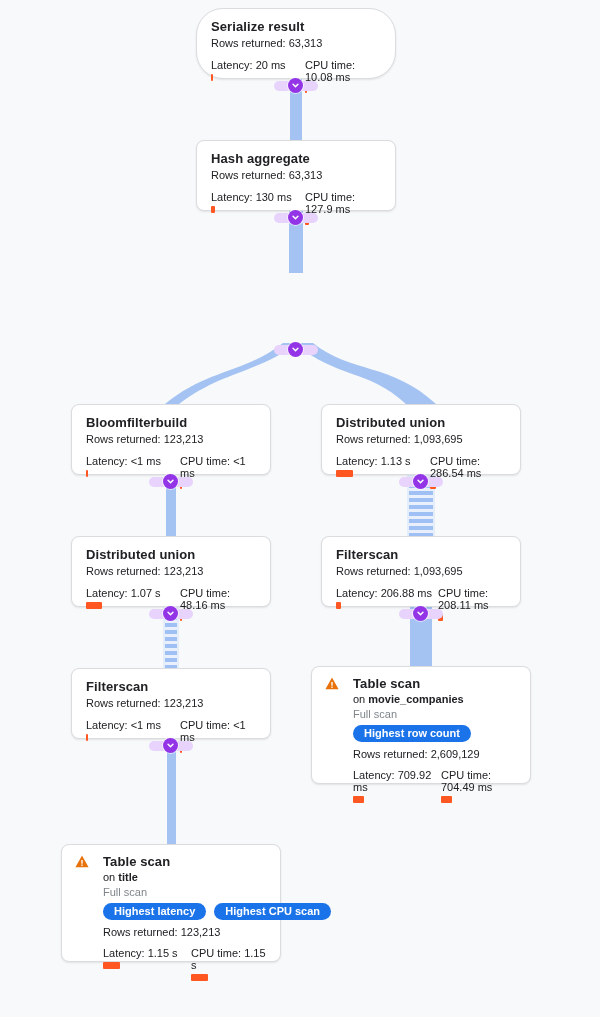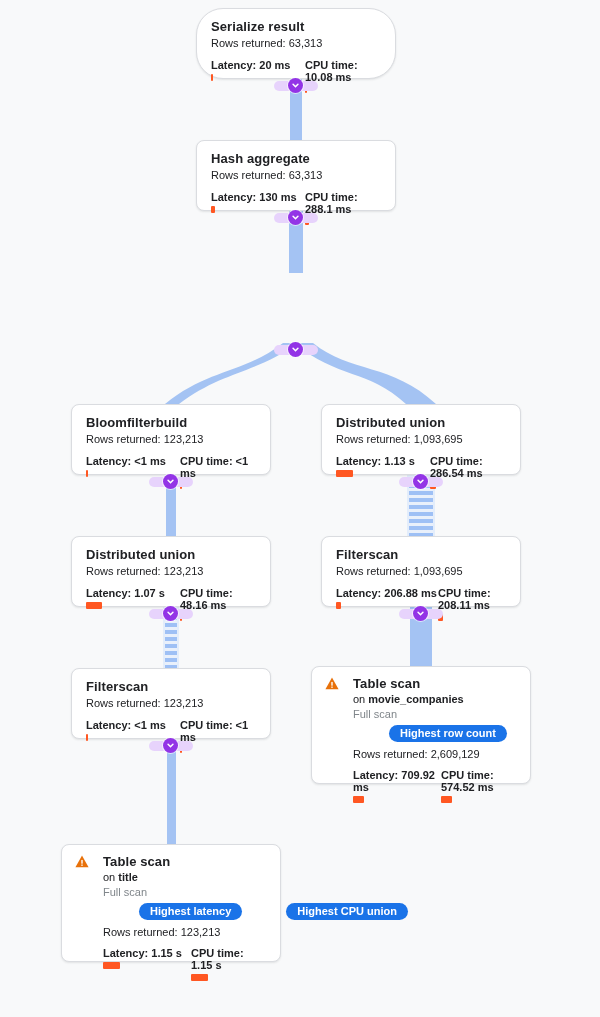--- a/index.html
+++ b/index.html
@@ -14,35 +14,35 @@
     box-shadow: 0 0 0 2px #e3edfb;
   }
   .split-svg { position:absolute; left:0; top:343px; }
 
   
   .node { position:absolute; background:#fff; border:1px solid #dadce0; border-radius:8px;
           box-shadow:0 1px 2px rgba(60,64,67,.12); z-index:2; padding:10px 14px 8px 14px; cursor:pointer; }
   .node .title { font-size:13px; font-weight:700; color:#202124; letter-spacing:.1px; margin-bottom:3px; }
   .node .rows { font-size:11px; font-weight:400; color:#202124; margin-bottom:10px; }
   .metrics { display:flex; }
-  .metric { font-size:11px; font-weight:700; color:#202124; }
+  .metric { font-size:11px; font-weight:400; color:#202124; }
   .metric .bar { height:7px; min-width:2px; background:#ff5722; margin-top:3px; border-radius:1px; }
   .node.simple { width:200px; height:71px; }
   .node.simple .metric.m-left { width:94px; flex:none; }
 
   .node.tscan { width:220px; height:118px; padding:9px 12px 8px 12px; }
   .tscan .hdr { display:flex; align-items:center; }
   .warn { width:16px; height:15px; margin-right:13px; flex:none; }
   .tscan .body { padding-left:29px; }
   .tscan .on-line { font-size:11px; color:#202124; margin-top:2px; }
   .tscan .on-line b { font-weight:700; }
   .tscan .scan-type { font-size:11px; color:#80868b; margin-top:3px; }
   .badges { display:flex; gap:8px; margin-top:5px; margin-bottom:6px; }
   .badge { background:#1a73e8; color:#fff; font-size:11px; font-weight:700;
-           padding:2px 11px 3px 11px; border-radius:10px; white-space:nowrap;margin-left:36px; }
+           padding:2px 11px 3px 11px; border-radius:10px; white-space:nowrap; }
   .tscan .rows { margin-bottom:9px; }
   .tscan .metric.m-left { width:88px; flex:none; }
 
   
   .pill { position:absolute; width:44px; height:10px; background:#e7d3fc; border-radius:5px; z-index:3; }
   .conn { position:absolute; width:15px; height:15px; border-radius:50%; background:#9334e6;
           z-index:4; display:flex; align-items:center; justify-content:center; cursor:pointer;
           box-shadow:0 0 0 1px rgba(255,255,255,.6); }
   .conn svg { width:9px; height:9px; }
 </style>
@@ -82,21 +82,21 @@
 
   <div class="node simple" style="left:196px; top:140px;">
     <div class="title">Hash aggregate</div>
     <div class="rows">Rows returned: 63,313</div>
     <div class="metrics">
       <div class="metric m-left">
         <span>Latency: 130 ms</span>
         <div class="bar" style="width: 4px;"></div>
       </div>
       <div class="metric">
-        <span>CPU time: 288.1 ms</span>
+        <span>CPU time: 127.9 ms</span>
         <div class="bar" style="width: 4px;"></div>
       </div>
     </div>
   </div>
 
 
   <div class="node simple" style="left:71px; top:404px;">
     <div class="title">Bloomfilterbuild</div>
     <div class="rows">Rows returned: 123,213</div>
     <div class="metrics">
@@ -188,21 +188,21 @@
       <div class="badges">
         <span class="badge">Highest row count</span>
       </div>
       <div class="rows">Rows returned: 2,609,129</div>
       <div class="metrics">
         <div class="metric m-left">
           <span>Latency: 709.92 ms</span>
           <div class="bar" style="width: 11px;"></div>
         </div>
         <div class="metric">
-          <span>CPU time: 574.52 ms</span>
+          <span>CPU time: 704.49 ms</span>
           <div class="bar" style="width: 11px;"></div>
         </div>
       </div>
     </div>
   </div>
 
   <div class="node tscan" style="left:61px; top:844px;">
     <div class="hdr">
       <svg class="warn" viewBox="0 0 24 24">
         <path d="M1.5 21 L12 2.5 L22.5 21 Z" fill="#e8710a"></path>
@@ -211,21 +211,21 @@
       </svg>
       <div class="title" style="margin-bottom:0;">Table scan</div>
     </div>
     <div class="body">
       <div class="on-line">
         <span>on</span> <b>title</b>
       </div>
       <div class="scan-type">Full scan</div>
       <div class="badges">
         <span class="badge">Highest latency</span>
-        <span class="badge">Highest CPU union</span>
+        <span class="badge">Highest CPU scan</span>
       </div>
       <div class="rows">Rows returned: 123,213</div>
       <div class="metrics">
         <div class="metric m-left">
           <span>Latency: 1.15 s</span>
           <div class="bar" style="width: 17px;"></div>
         </div>
         <div class="metric">
           <span>CPU time: 1.15 s</span>
           <div class="bar" style="width: 17px;"></div>

